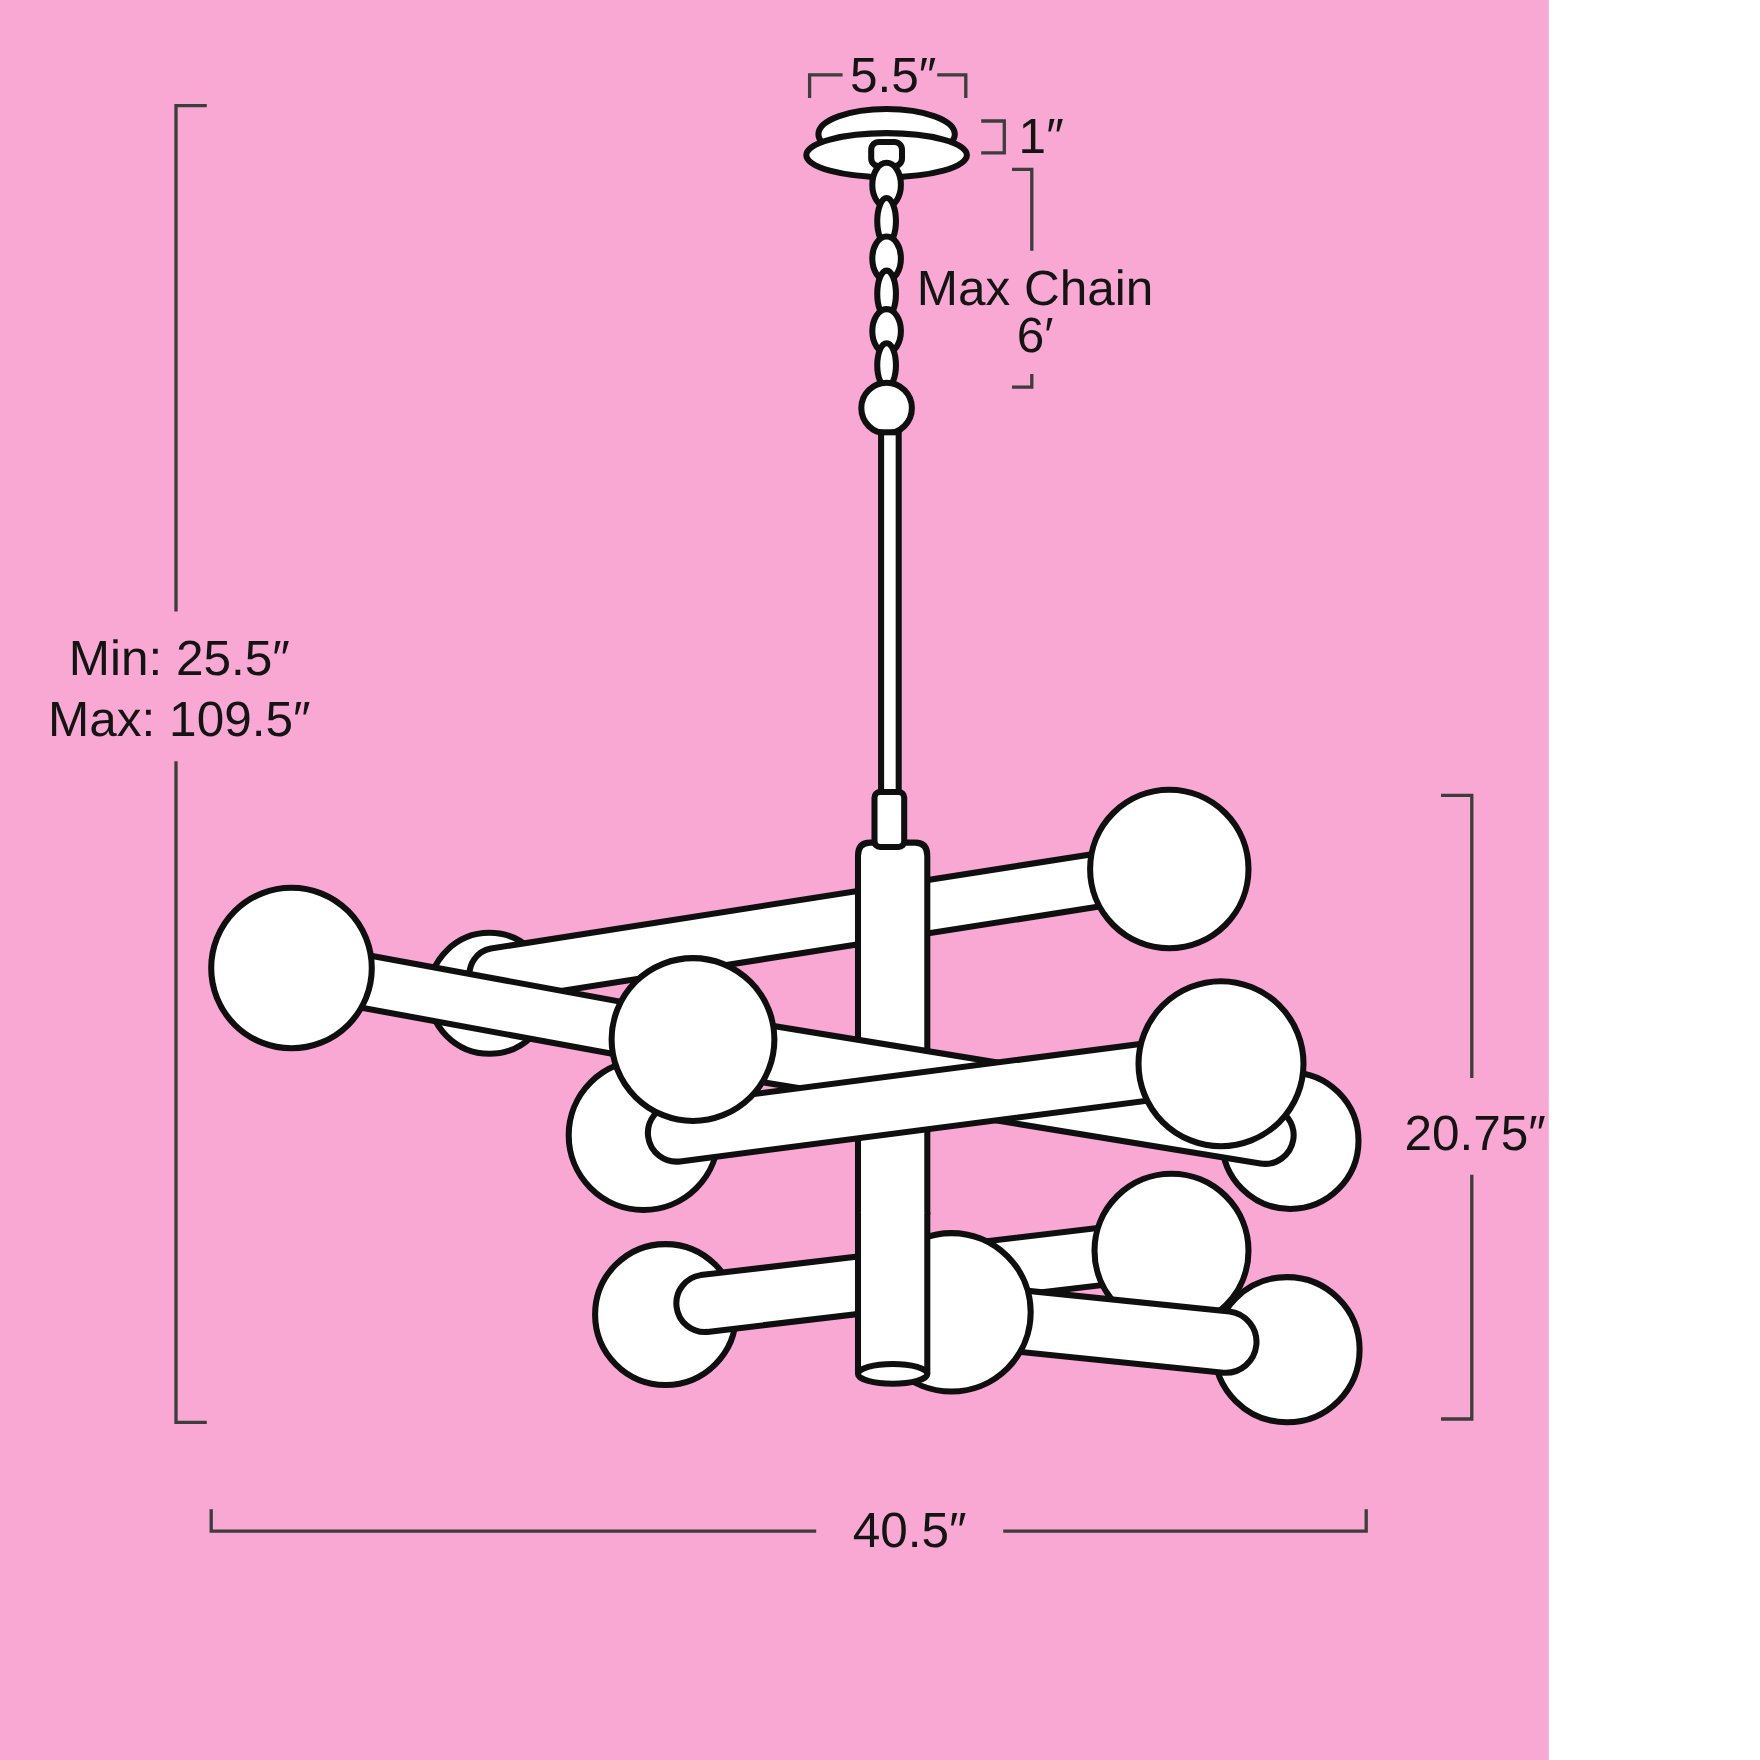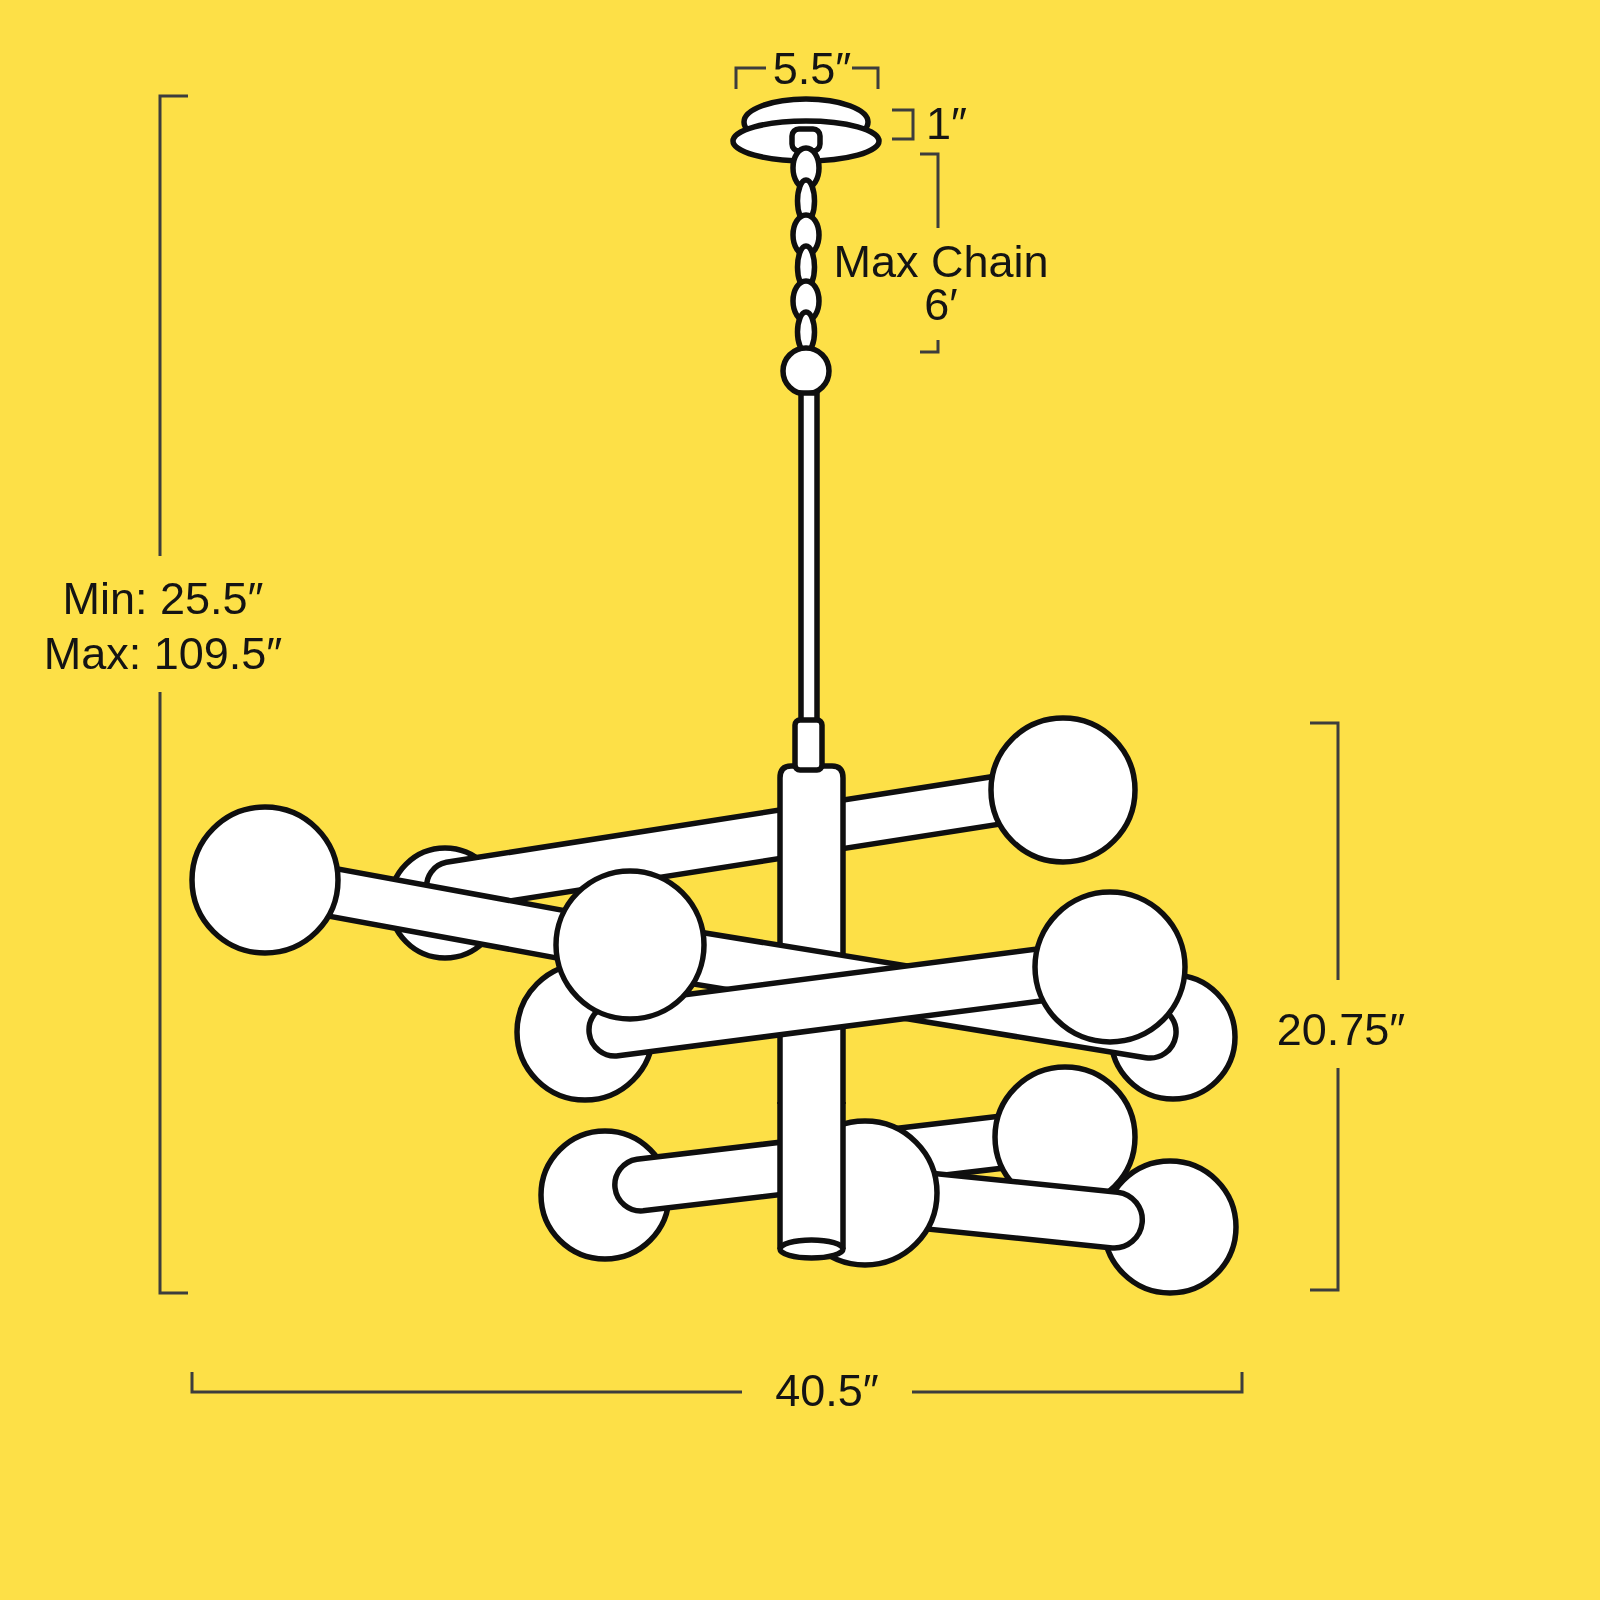--- a/index.html
+++ b/index.html
@@ -2,23 +2,23 @@
 <html><head>
 <meta charset="utf-8">
 <style>
   html, body {
     margin: 0;
     padding: 0;
     background: #ffffff;
   }
   .stage {
     position: relative;
-    width: 1600px;
+    width: 1408px;
     height: 1600px;
-    background: #fde047;
+    background: #f9a8d4;
     font-family: "Liberation Sans", sans-serif;
   }
   svg { display: block; }
   .fixture-line {
     fill: #ffffff;
     stroke: #0f0f0f;
     stroke-width: 5.5;
   }
   .dim-line {
     fill: none;

